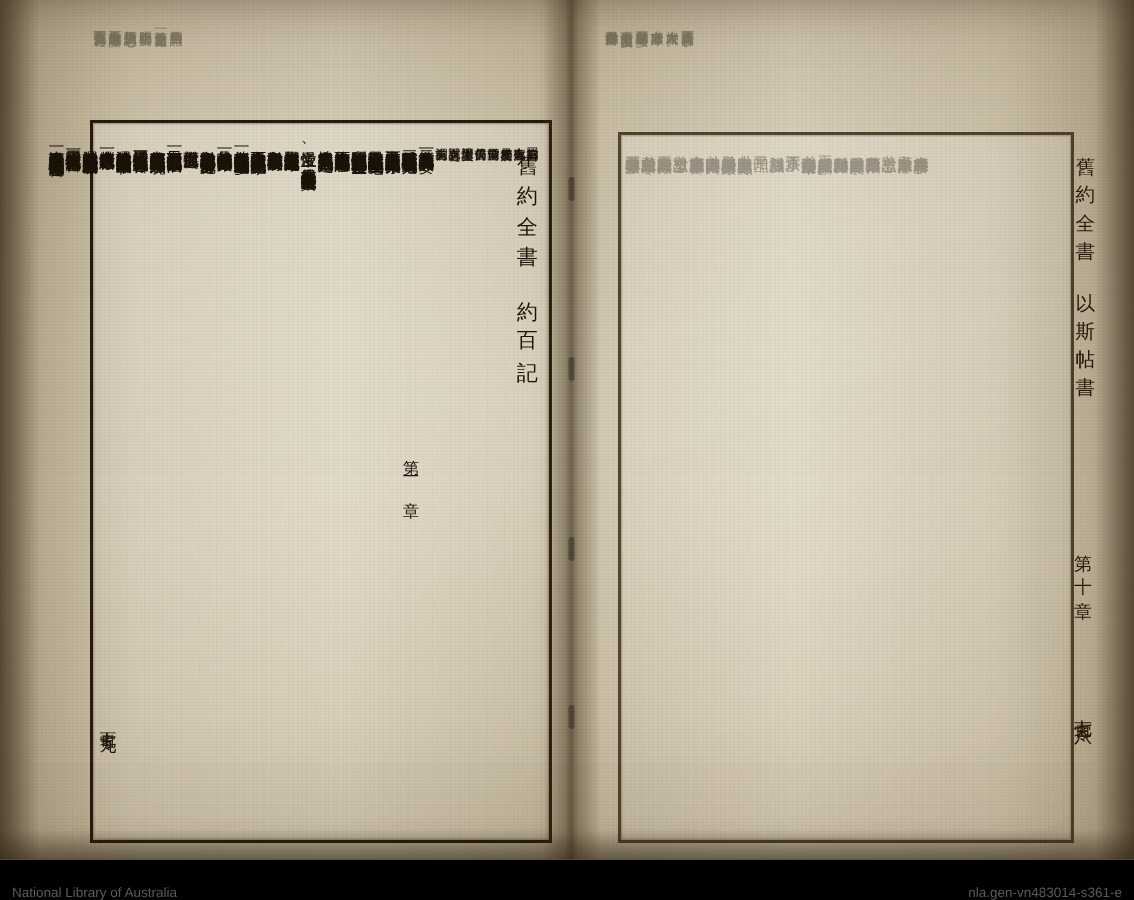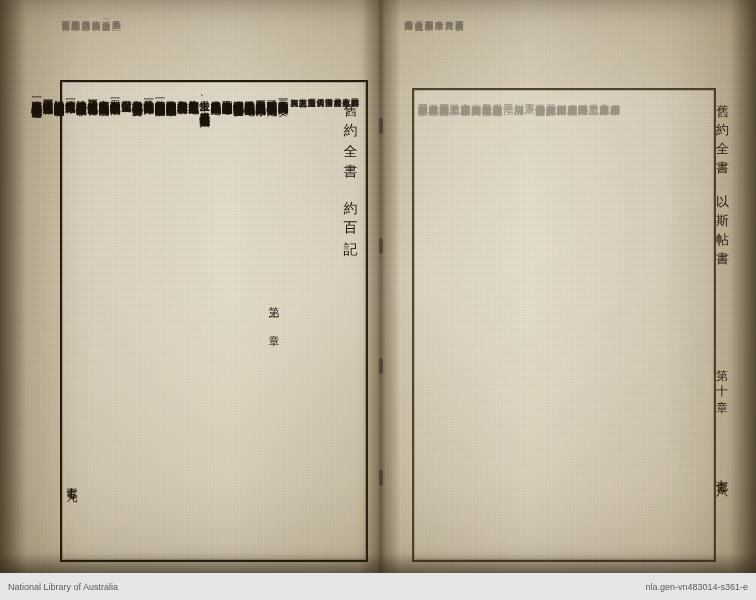--- a/index.html
+++ b/index.html
@@ -276,23 +276,23 @@
     letter-spacing: 0.02em;
   }
 
   
   .footer {
     position: absolute;
     left: 0;
     top: 573px;
     width: 756px;
     height: 27px;
-    background: #e5e5e5;
+    background: #000000;
     display: flex;
-    align-items: center;
+    align-items: flex-end;
     justify-content: space-between;
     padding: 0 8px;
     box-sizing: border-box;
   }
   .footer-left, .footer-right {
     font-size: 9px;
     color: #5a5a5a;
     font-family: "Liberation Sans", sans-serif;
   }
 </style>

